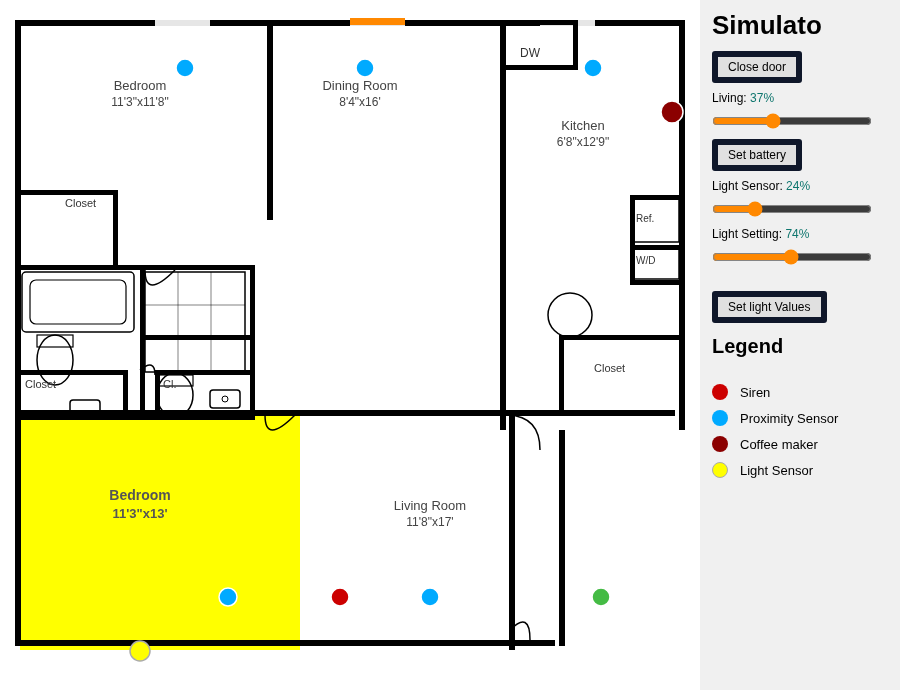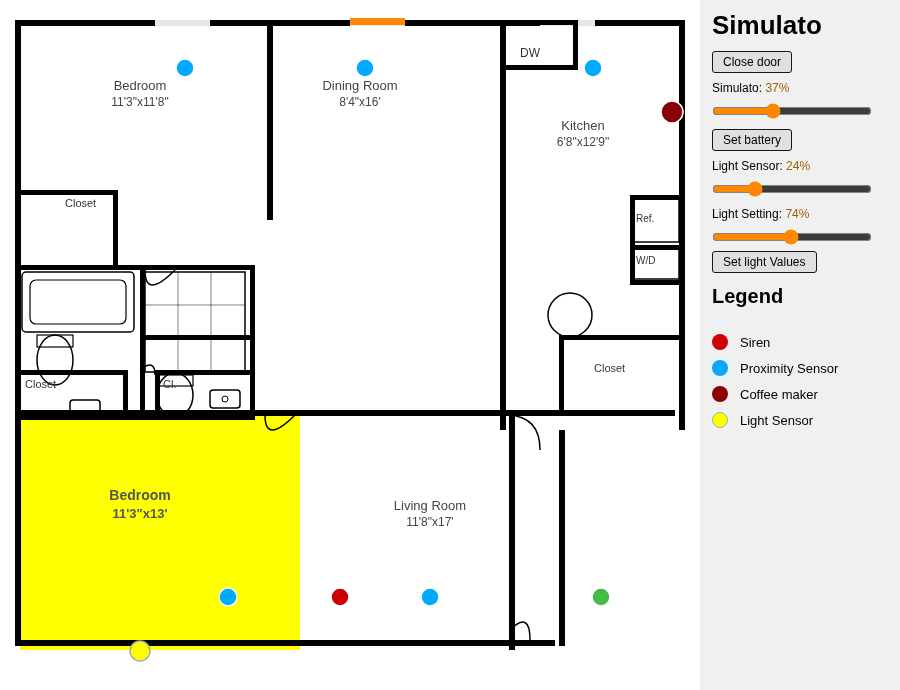--- a/index.html
+++ b/index.html
@@ -36,38 +36,38 @@
 
     .sidebar-title {
       font-size: 26px;
       font-weight: bold;
       margin-bottom: 6px;
       font-family: Arial, sans-serif;
     }
 
     .control-btn {
       background: #e0e0e0;
-      border: 1px solid #0f172a;
+      border: 6px solid #0f172a;
       border-radius: 3px;
       padding: 3px 10px;
       cursor: pointer;
       font-size: 12px;
       display: inline-block;
       width: auto;
       align-self: flex-start;
       text-align: center;
     }
 
     .label-row {
       font-size: 12px;
       margin-top: 4px;
     }
 
     .label-row span.accent {
-      color: #a16207;
+      color: #0f766e;
     }
 
     .slider-container {
       width: 100%;
       margin: 2px 0;
     }
 
     input[type=range] {
       width: 160px;
       height: 8px;
@@ -243,21 +243,21 @@
     <circle cx="140" cy="651" r="10" fill="#ffff00" stroke="#aaaaaa" stroke-width="1.5"></circle>
   </svg>
 </div>
 
 <div id="sidebar">
   <div class="sidebar-title">Simulato</div>
 
   <button class="control-btn">Close door</button>
 
   <div class="label-row">
-    <span>Simulato:</span>
+    <span>Living:</span>
     <span class="accent">37%</span>
   </div>
   <div class="slider-container">
     <input type="range" min="0" max="100" value="37" style="accent-color: rgb(255, 136, 0);">
   </div>
 
   <button class="control-btn" style="margin-top:4px;">Set battery</button>
 
   <div class="label-row">
     <span>Light Sensor:</span>
@@ -268,21 +268,21 @@
   </div>
 
   <div class="label-row">
     <span>Light Setting:</span>
     <span class="accent">74%</span>
   </div>
   <div class="slider-container">
     <input type="range" min="0" max="100" value="49" style="accent-color: rgb(255, 136, 0);">
   </div>
 
-  <button class="control-btn" style="margin-top:0; white-space:nowrap;">Set light Values</button>
+  <button class="control-btn" style="margin-top:20px; white-space:nowrap;">Set light Values</button>
 
   <div class="legend-title">Legend</div>
 
   <div class="legend-item">
     <div class="legend-dot" style="background:#cc0000;"></div>
     <span>Siren</span>
   </div>
   <div class="legend-item">
     <div class="legend-dot" style="background:#00aaff;"></div>
     <span>Proximity Sensor</span>

